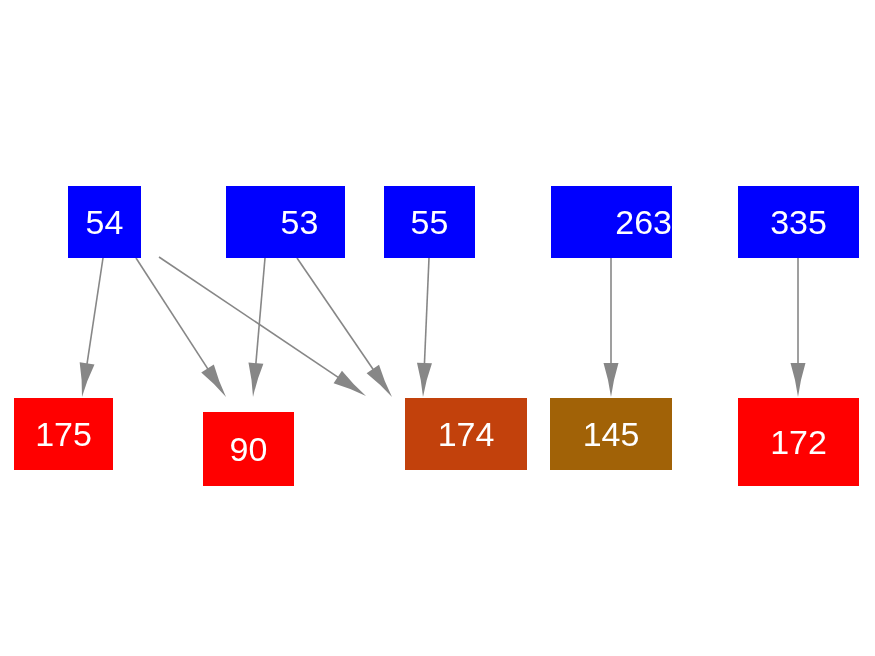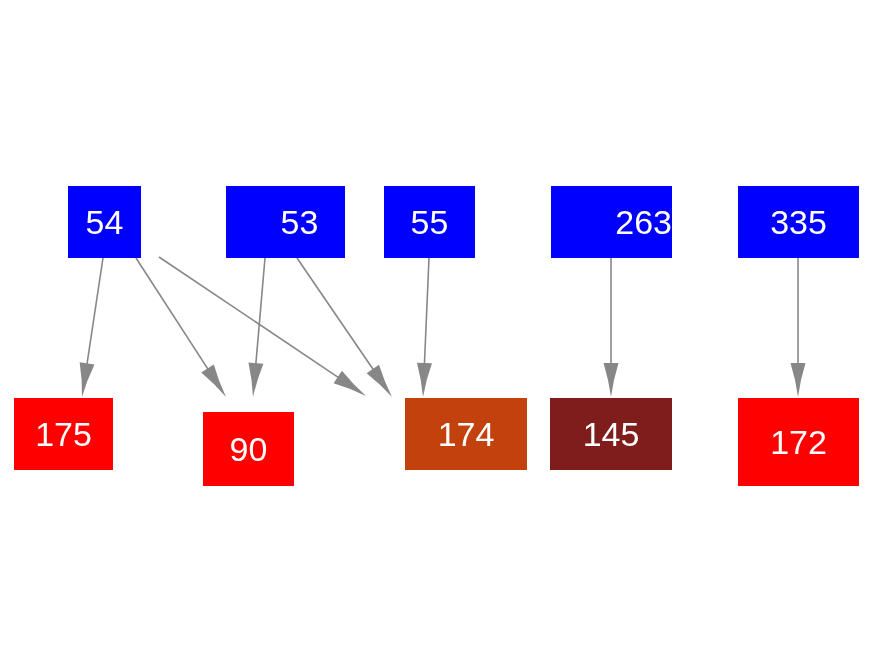--- a/index.html
+++ b/index.html
@@ -89,20 +89,20 @@
       </div>
       <div class="node" style="left: 14px; top: 398px; width: 99px; height: 72px; background: rgb(255, 0, 0); color: rgb(255, 255, 255);">
         <span>175</span>
       </div>
       <div class="node" style="left: 203px; top: 412px; width: 91px; height: 74px; background: rgb(255, 0, 0); color: rgb(255, 255, 255); justify-content: center;">
         <span>90</span>
       </div>
       <div class="node" style="left: 361px; top: 398px; width: 122px; height: 72px; background: #c2410c; color: rgb(255, 255, 255); margin-left: 44px;">
         <span>174</span>
       </div>
-      <div class="node" style="left: 550px; top: 398px; width: 122px; height: 72px; background: #7f1d1d; color: rgb(255, 255, 255);">
+      <div class="node" style="left: 550px; top: 398px; width: 122px; height: 72px; background: #a16207; color: rgb(255, 255, 255);">
         <span>145</span>
       </div>
       <div class="node" style="left: 738px; top: 398px; width: 121px; height: 88px; background: rgb(255, 0, 0); color: rgb(255, 255, 255);">
         <span>172</span>
       </div>
     </div>
 </div>
 
 </body></html>

